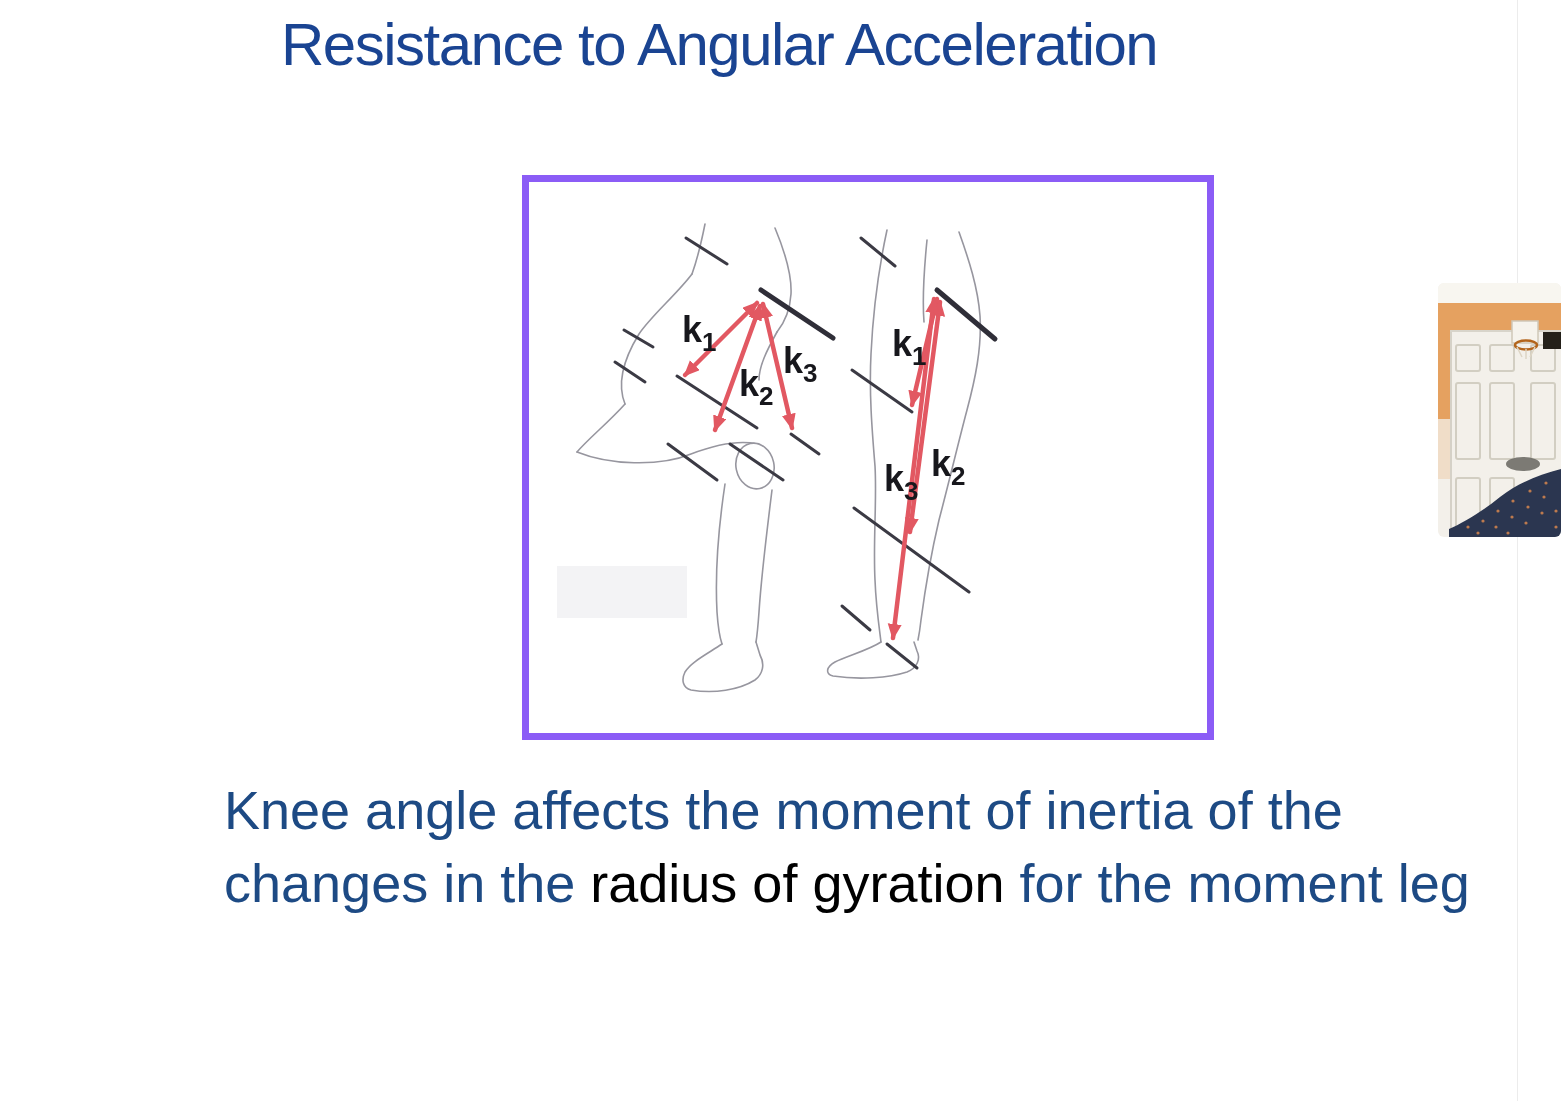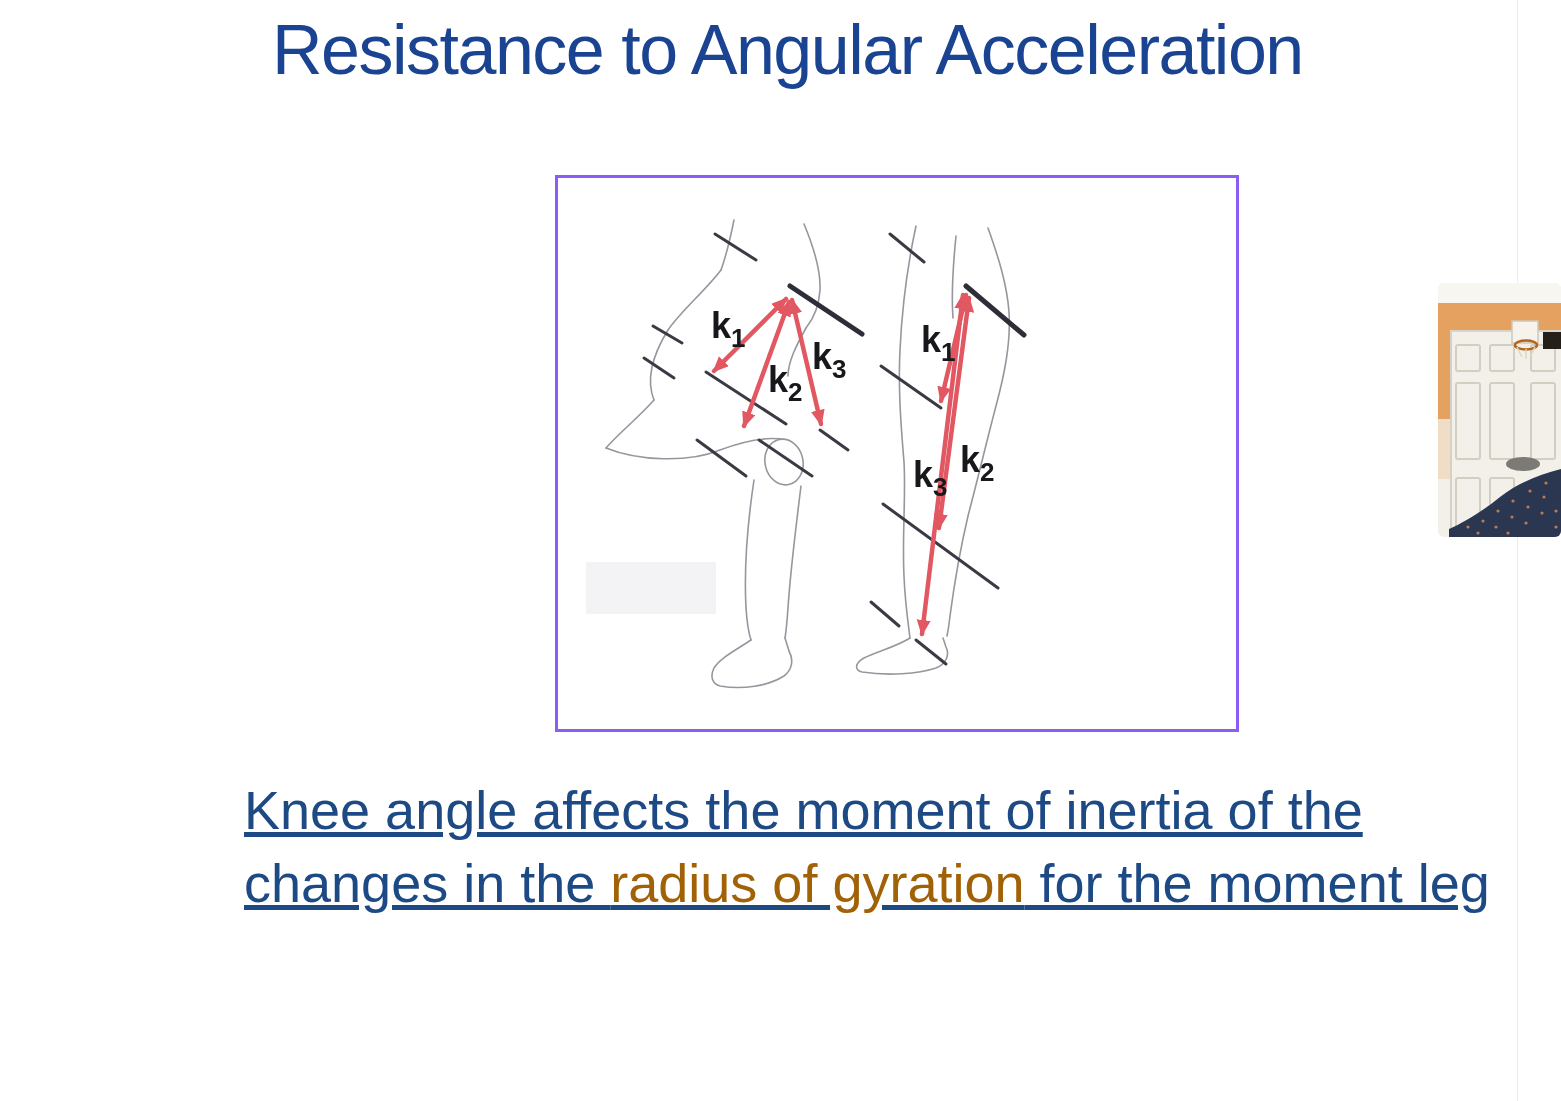--- a/index.html
+++ b/index.html
@@ -1,28 +1,28 @@
 <!DOCTYPE html>
 <html><head>
 <meta charset="utf-8">
 <style>
   html,body{margin:0;padding:0;background:#ffffff;}
   body{width:1561px;height:1101px;position:relative;overflow:hidden;
        font-family:"Liberation Sans", sans-serif;}
-  .title{position:absolute;left:272px;top:12px;font-size:70px;line-height:1.1;
+  .title{position:absolute;left:281px;top:12px;font-size:60px;line-height:1.1;
          letter-spacing:-1.5px;color:#1a4492;white-space:nowrap;}
   .edge-line{position:absolute;left:1517px;top:0;width:1px;height:1101px;background:#ececec;}
   .figure-box{position:absolute;left:522px;top:175px;width:678px;height:551px;
-              border:3px solid #8b5cf6;background:#ffffff;margin-left:33px;}
+              border:7px solid #8b5cf6;background:#ffffff;}
   .figure-box svg{display:block;}
   .fig-label{font-family:"Liberation Sans", sans-serif;font-weight:700;font-size:36px;fill:#17171c;}
   .fig-sub{font-size:26px;}
-  .caption{position:absolute;left:244px;top:774px;font-size:54px;line-height:73px;
-           color:#1d4a84;white-space:nowrap;text-decoration:underline;}
-  .caption .red{color:#a16207;}
+  .caption{position:absolute;left:224px;top:774px;font-size:54px;line-height:73px;
+           color:#1d4a84;white-space:nowrap;}
+  .caption .red{color:#000000;}
   .caption .blue{color:#1d4a84;}
   .caption sub{font-size:0.72em;vertical-align:baseline;position:relative;top:0.22em;line-height:0;}
   .webcam{position:absolute;left:1438px;top:283px;width:123px;height:254px;
           border-radius:6px;overflow:hidden;}
 </style>
 </head>
 <body>
 
 <div class="edge-line"></div>
 

